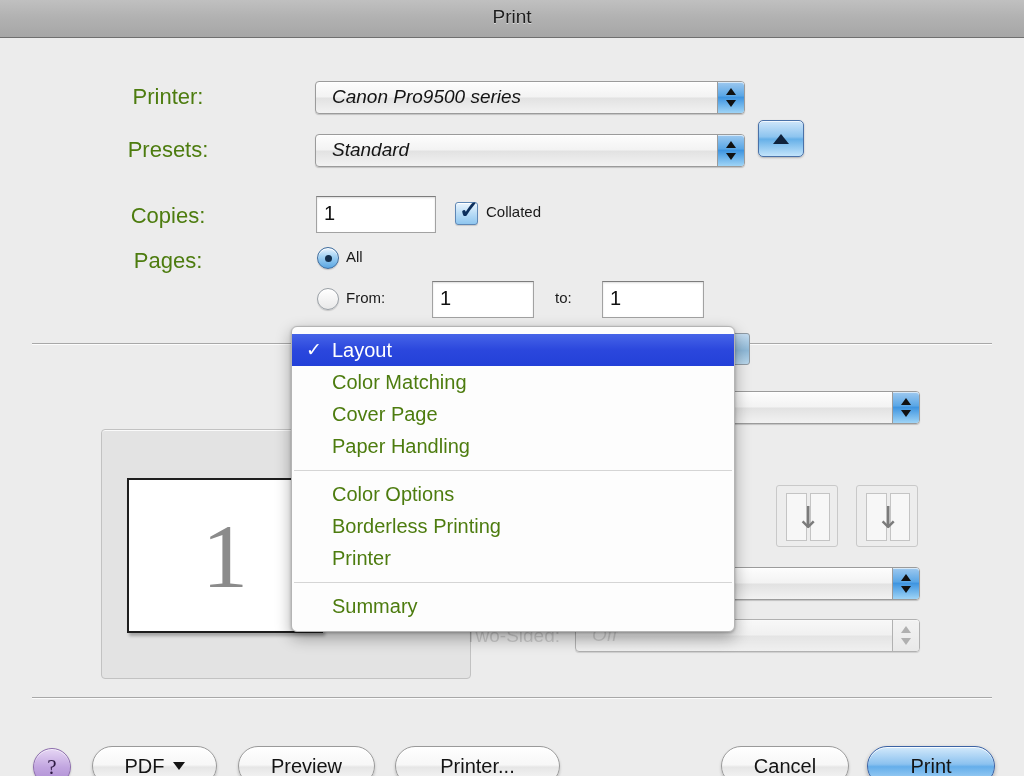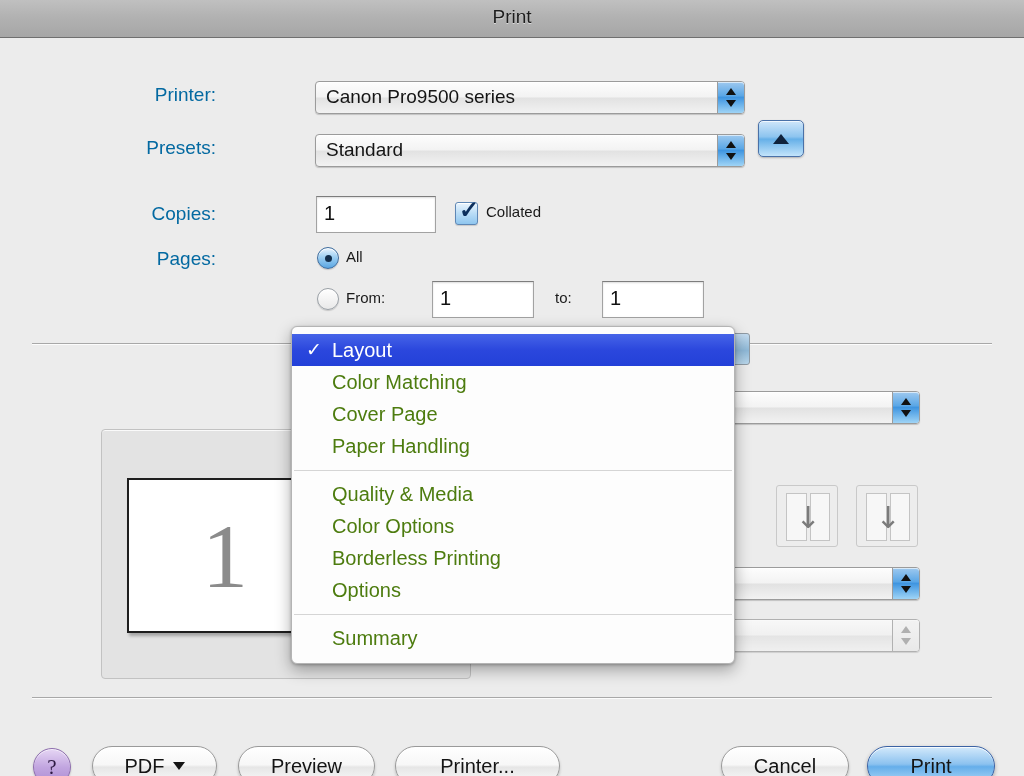--- a/index.html
+++ b/index.html
@@ -33,40 +33,41 @@
   }
 
   
   #body {
     position: absolute; left: 0; top: 39px;
     width: 1024px; height: 737px;
     background: #ececec;
   }
   .flabel {
     position: absolute;
-    text-align: right;
-    font-size: 19px;
-    color: #0369a1;
+    text-align: center;
+    font-size: 22px;
+    color: #4d7c0f;
     white-space: nowrap;
   }
 
   
   .popup {
     position: absolute;
     box-sizing: border-box;
     height: 33px;
     border: 1px solid #9b9b9b;
     border-radius: 4px;
     background: linear-gradient(to bottom, #fdfdfd 0%, #f3f3f3 48%, #e2e2e2 52%, #f2f2f2 100%);
     box-shadow: 0 1px 1px rgba(0,0,0,.18), inset 0 1px 0 #fff;
   }
   .popup .ptext {
-    position: absolute; left: 10px; top: 4px;
+    position: absolute; left: 16px; top: 4px;
     font-size: 19px; color: #141414;
     white-space: nowrap;
+    font-style: italic;
   }
   .popup .stepper {
     position: absolute; right: 0; top: 0; bottom: 0;
     width: 26px;
     border-radius: 0 3px 3px 0;
     background: linear-gradient(to bottom, #9ec9ef 0%, #5ba7e6 44%, #3f95e0 50%, #9fd4f6 100%);
     border-left: 1px solid #9b9b9b;
     box-shadow: inset 0 1px 0 rgba(255,255,255,.6);
   }
   .popup .stepper.disabled {
@@ -457,23 +458,22 @@
   <div id="menu-edge-stepper"></div>
 
   <div id="menu">
     <div class="mtop"></div>
     <div id="menu-groups">
         <div class="mitem sel"><span class="chk">✓</span><span>Layout</span></div>
         <div class="mitem"><span>Color Matching</span></div>
         <div class="mitem"><span>Cover Page</span></div>
         <div class="mitem"><span>Paper Handling</span></div>
         <div class="msep"></div>
-        <div class="mitem"><span>Quality &amp; Media</span></div>
         <div class="mitem"><span>Color Options</span></div>
         <div class="mitem"><span>Borderless Printing</span></div>
-        <div class="mitem"><span>Options</span></div>
+        <div class="mitem"><span>Printer</span></div>
         <div class="msep"></div>
         <div class="mitem"><span>Summary</span></div>
       </div>
     <div class="mbot"></div>
   </div>
 
 </div>
 
 </body></html>

